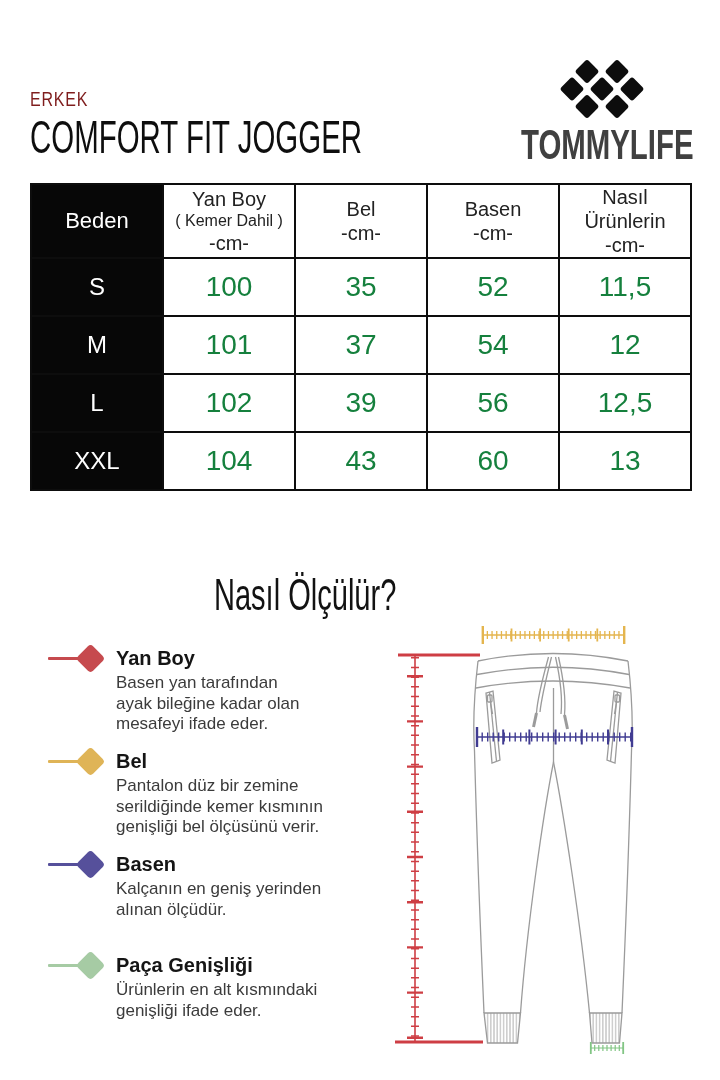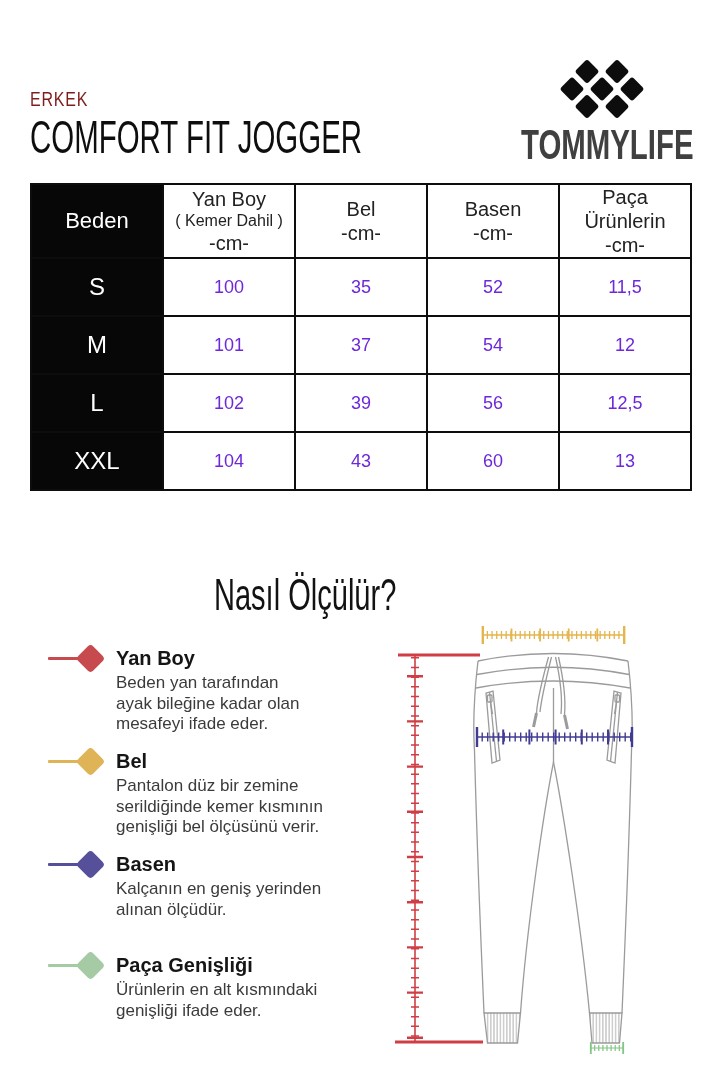--- a/index.html
+++ b/index.html
@@ -25,21 +25,21 @@
   table{border-collapse:collapse;table-layout:fixed;width:660px;}
   th,td{border:2px solid #0d0d0d;text-align:center;vertical-align:middle;padding:0;}
   col{width:132px;}
   thead tr{height:62px;}
   tbody tr{height:58px;}
   th{font-weight:400;font-size:20px;color:#222;line-height:1.2;}
   .thl{display:block;}
   .th-sub{font-size:16px;}
   .col-beden{background:#070707;color:#fff;font-size:22px;margin-left:37px;}
   .size-cell{background:#070707;color:#fff;font-size:24px;font-weight:400;}
-  td{font-size:18px;color:#6d28d9;}
+  td{font-size:28px;color:#15803d;}
 
   
   #measure-title{left:0;top:570px;width:610px;text-align:center;font-size:44px;font-weight:400;color:#121212;}
   #measure-title .cond{transform-origin:center center;transform:scaleX(0.66);}
 
   #legend{left:48px;top:645px;width:320px;height:400px;}
   .legend-item{position:absolute;left:0;display:flex;align-items:flex-start;}
   .legend-icon{display:flex;align-items:center;height:26px;width:58px;flex:0 0 58px;margin-top:0;}
   .legend-line{width:36px;height:3px;border-radius:1px;}
   .legend-diamond{width:21px;height:21px;border-radius:4px;transform:rotate(45deg);margin-left:-4px;}
@@ -97,21 +97,21 @@
         </th>
         <th>
           <span class="thl">Bel</span>
           <span class="thl">-cm-</span>
         </th>
         <th>
           <span class="thl">Basen</span>
           <span class="thl">-cm-</span>
         </th>
         <th>
-          <span class="thl">Paça</span>
+          <span class="thl">Nasıl</span>
           <span class="thl">Ürünlerin</span>
           <span class="thl">-cm-</span>
         </th>
       </tr>
     </thead>
     <tbody>
       <tr>
         <td class="size-cell">S</td>
         <td>100</td>
         <td>35</td>
@@ -150,21 +150,21 @@
 <div class="abs" id="legend">
 
   <div class="legend-item" style="top:0px">
     <div class="legend-icon">
       <span class="legend-line" style="background: rgb(198, 74, 78);"></span>
       <span class="legend-diamond" style="background: rgb(198, 74, 78);"></span>
     </div>
     <div class="legend-text">
       <div class="legend-title">Yan Boy</div>
       <div class="legend-desc">
-        <div>Beden yan tarafından</div>
+        <div>Basen yan tarafından</div>
         <div>ayak bileğine kadar olan</div>
         <div>mesafeyi ifade eder.</div>
       </div>
     </div>
   </div>
 
   <div class="legend-item" style="top:103px">
     <div class="legend-icon">
       <span class="legend-line" style="background: rgb(223, 180, 87);"></span>
       <span class="legend-diamond" style="background: rgb(223, 180, 87);"></span>

